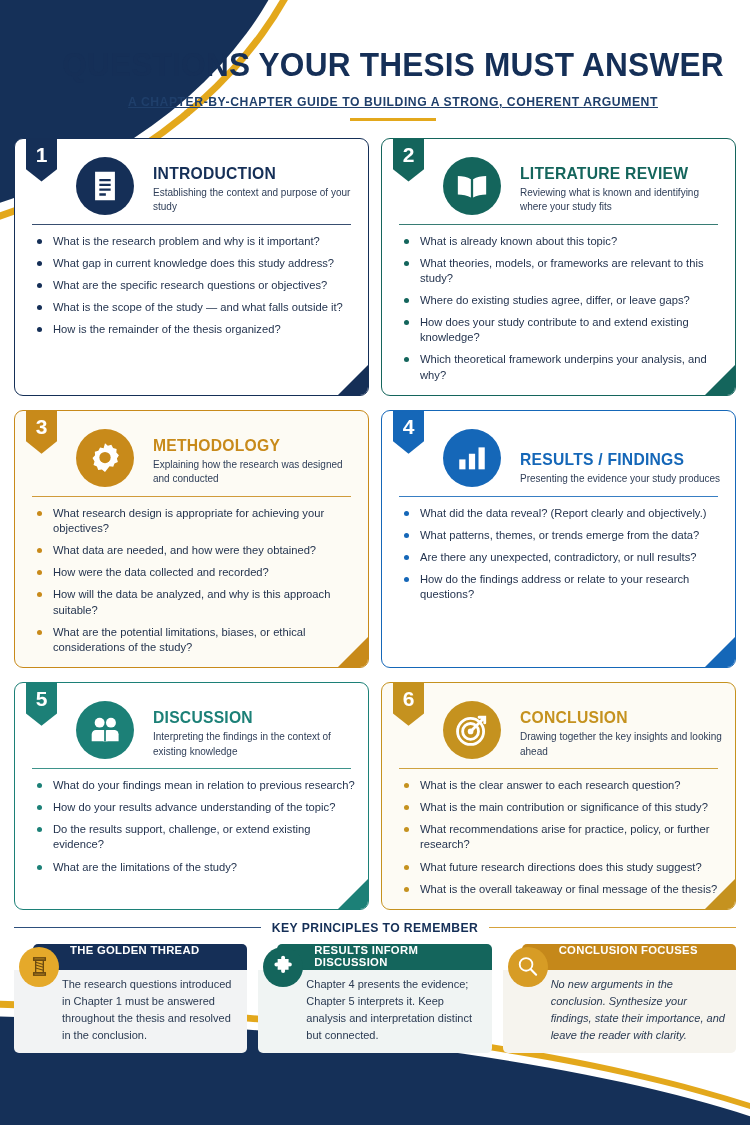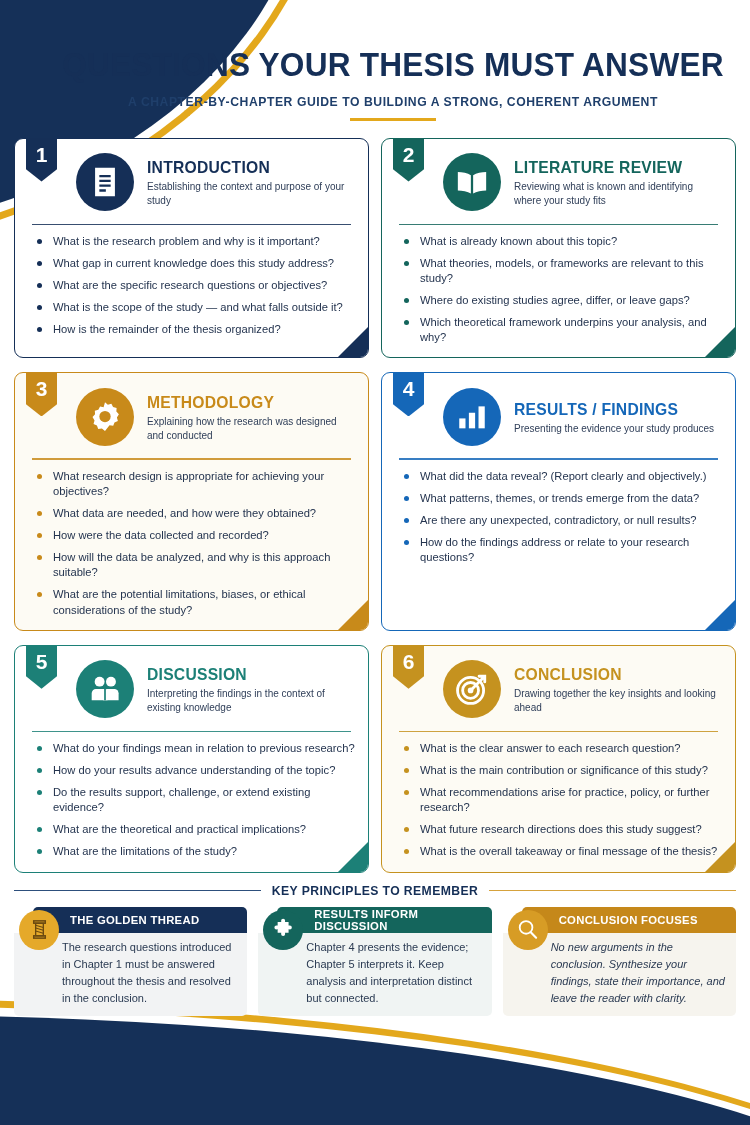--- a/index.html
+++ b/index.html
@@ -47,21 +47,21 @@
 
   
   .header { position: relative; z-index: 5; padding-top: 45px; text-align: center; padding-left: 36px; }
   .title {
     font-size: 34px; font-weight: bold; color: #152f57;
     letter-spacing: 0.2px; font-stretch: condensed;
     transform: scaleX(0.93); font-family: "Liberation Sans Narrow","Liberation Sans",sans-serif;
   }
   .subtitle {
     margin-top: 11px; font-size: 12.2px; font-weight: bold;
-    color: #1f3f6b; letter-spacing: 0.55px;
+    color: #1f3f6b; letter-spacing: 0.55px; text-decoration: underline;
   }
   .title-rule {
     margin: 9px auto 0; width: 86px; height: 2.5px; background: #e3a81c;
   }
 
   
   .grid {
     position: relative; z-index: 5;
     margin: 17px 14px 0 14px;
     display: grid;
@@ -87,21 +87,21 @@
     padding-top: 5px;
     font-family: "Liberation Sans Narrow","Liberation Sans",sans-serif;
   }
   .fold {
     position: absolute; right: 0; bottom: 0;
     width: 0; height: 0;
     border-left: 30px solid transparent;
     border-bottom: 30px solid var(--c);
   }
   .card-head {
-    display: flex; align-items: center; gap: 13px;
+    display: flex; align-items: flex-end; gap: 19px;
     padding-left: 48px; min-height: 66px;
   }
   .icon-circle {
     width: 58px; height: 58px; border-radius: 50%;
     background: var(--c); flex: 0 0 58px;
     display: flex; align-items: center; justify-content: center;
     margin-top: 1px;
   }
   .icon-circle svg { width: 34px; height: 34px; fill: #ffffff; }
   .head-text { padding-top: 3px; }
@@ -139,21 +139,21 @@
     white-space: nowrap;
   }
   .kp-grid {
     margin-top: 9px;
     display: grid; grid-template-columns: 1fr 1fr 1fr; gap: 11px;
   }
   .kp-card { position: relative; padding-top: 0; }
   .kp-bar {
     height: 26px; border-radius: 5px 5px 0 0;
     background: var(--kc);
-    display: flex; align-items: center;
+    display: flex; align-items: flex-start;
     padding-left: 37px;
     margin-left: 19px;
   }
   .kp-bar-title {
     font-size: 11.3px; font-weight: bold; color: #ffffff; letter-spacing: 0.3px;
   }
   .kp-body {
     background: #f2f3f4; border-radius: 0 0 5px 5px;
     padding: 6px 9px 9px 48px; min-height: 62px;
   }
@@ -220,20 +220,21 @@
         <div class="head-text">
           <div class="card-title">LITERATURE REVIEW</div>
           <div class="card-sub">Reviewing what is known and identifying where your study fits</div>
         </div>
       </div>
       <div class="divider"></div>
       <ul class="qlist">
         <li>What is already known about this topic?</li>
         <li>What theories, models, or frameworks are relevant to this study?</li>
         <li>Where do existing studies agree, differ, or leave gaps?</li>
+        <li>How does your study contribute to and extend existing knowledge?</li>
         <li>Which theoretical framework underpins your analysis, and why?</li>
       </ul>
     </div>
     <div class="card" style="--c: #c88a1a; --bg: #fdfbf4;">
       <div class="badge">3</div>
       <div class="fold"></div>
       <div class="card-head">
         <div class="icon-circle" style="color:#c88a1a">
           <svg viewBox="0 0 24 24">
             <path d="M12 1.6l2 1.7 2.5-.6 1.2 2.3 2.5.6-.2 2.6 1.8 1.9-1.4 2.2.7 2.5-2.4 1-.9 2.4-2.6-.3L12 21.8l-2.2-1.7-2.6.3-.9-2.4-2.4-1 .7-2.5L3.2 12 5 10.1l-.2-2.6 2.5-.6L8.5 4.6l2.5.6z" fill="#fff"></path>
@@ -294,21 +295,20 @@
         <div class="head-text">
           <div class="card-title">DISCUSSION</div>
           <div class="card-sub">Interpreting the findings in the context of existing knowledge</div>
         </div>
       </div>
       <div class="divider"></div>
       <ul class="qlist">
         <li>What do your findings mean in relation to previous research?</li>
         <li>How do your results advance understanding of the topic?</li>
         <li>Do the results support, challenge, or extend existing evidence?</li>
-        <li>What are the theoretical and practical implications?</li>
         <li>What are the limitations of the study?</li>
       </ul>
     </div>
     <div class="card" style="--c: #c5921f; --bg: #fdfbf4;">
       <div class="badge">6</div>
       <div class="fold"></div>
       <div class="card-head">
         <div class="icon-circle" style="color:#c5921f">
           <svg viewBox="0 0 24 24">
             <circle cx="11" cy="13" r="9.2" fill="none" stroke="#fff" stroke-width="2"></circle>

